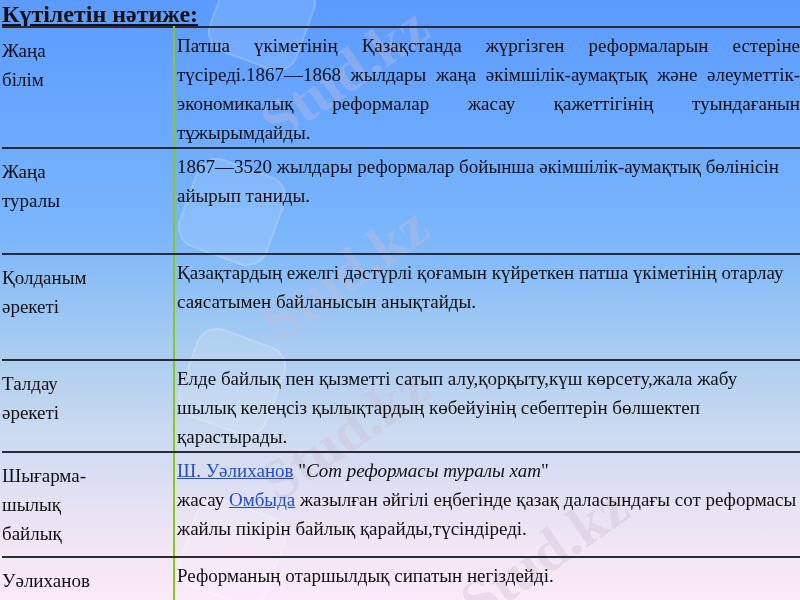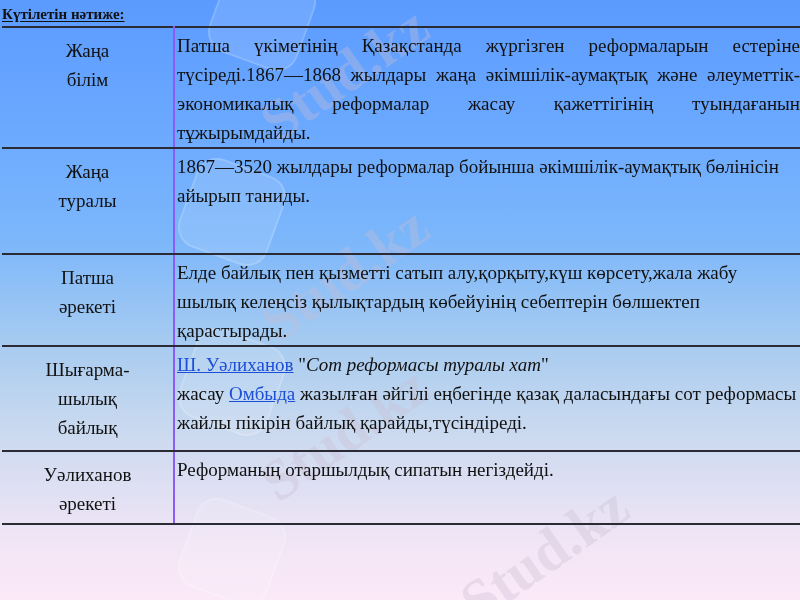--- a/index.html
+++ b/index.html
@@ -36,43 +36,43 @@
     border-radius: 22px;
     background: rgba(255,255,255,0.12);
     border: 2px solid rgba(255,255,255,0.15);
     transform: rotate(20deg);
     pointer-events: none;
   }
   .title {
     position: absolute;
     left: 2px; top: 3px;
     font-weight: bold;
-    font-size: 15px;
+    font-size: 24px;
     line-height: 22px;
     text-decoration: underline;
     text-underline-offset: 2px;
   }
   table.outcomes {
     position: absolute;
     left: 2px; top: 26px;
     width: 798px;
     border-collapse: collapse;
     font-size: 19px;
     line-height: 27px;
   }
   table.outcomes td {
     border-top: 2px solid #2b2b35;
     border-bottom: 2px solid #2b2b35;
     vertical-align: top;
     padding: 0;
   }
   td.label-cell {
     width: 171px;
-    border-right: 2px solid #8b5cf6;
-    text-align: center;
+    border-right: 2px solid #84cc16;
+    text-align: left;
     padding-top: 8px !important;
     line-height: 29px;
   }
   td.desc-cell {
     padding-left: 2px !important;
     padding-top: 3px !important;
     line-height: 29px;
     margin-left: 28px;
   }
   td.desc-cell.justify { text-align: justify; text-align-last: left; }
@@ -109,23 +109,30 @@
     </td>
     <td class="desc-cell justify">Патша үкіметінің Қазақстанда жүргізген реформаларын естеріне түсіреді.1867—1868 жылдары жаңа әкімшілік-аумақтық және әлеуметтік-экономикалық реформалар жасау қажеттігінің туындағанын тұжырымдайды.</td>
   </tr>
   <tr class="row2">
     <td class="label-cell">
       <span class="label-line">Жаңа</span>
       <span class="label-line">туралы</span>
     </td>
     <td class="desc-cell">1867—3520 жылдары реформалар  бойынша әкімшілік-аумақтық бөлінісін айырып таниды.</td>
   </tr>
+  <tr class="row3">
+    <td class="label-cell">
+      <span class="label-line">Қолданым</span>
+      <span class="label-line">әрекеті</span>
+    </td>
+    <td class="desc-cell">Қазақтардың ежелгі дәстүрлі қоғамын күйреткен патша үкіметінің отарлау саясатымен байланысын анықтайды.</td>
+  </tr>
   <tr class="row4">
     <td class="label-cell">
-      <span class="label-line">Патша</span>
+      <span class="label-line">Талдау</span>
       <span class="label-line">әрекеті</span>
     </td>
     <td class="desc-cell">Елде байлық пен қызметті сатып алу,қорқыту,күш көрсету,жала жабу шылық келеңсіз қылықтардың көбейуінің себептерін бөлшектеп қарастырады.</td>
   </tr>
   <tr class="row5">
     <td class="label-cell">
       <span class="label-line">Шығарма-</span>
       <span class="label-line">шылық</span>
       <span class="label-line">байлық</span>
     </td>

